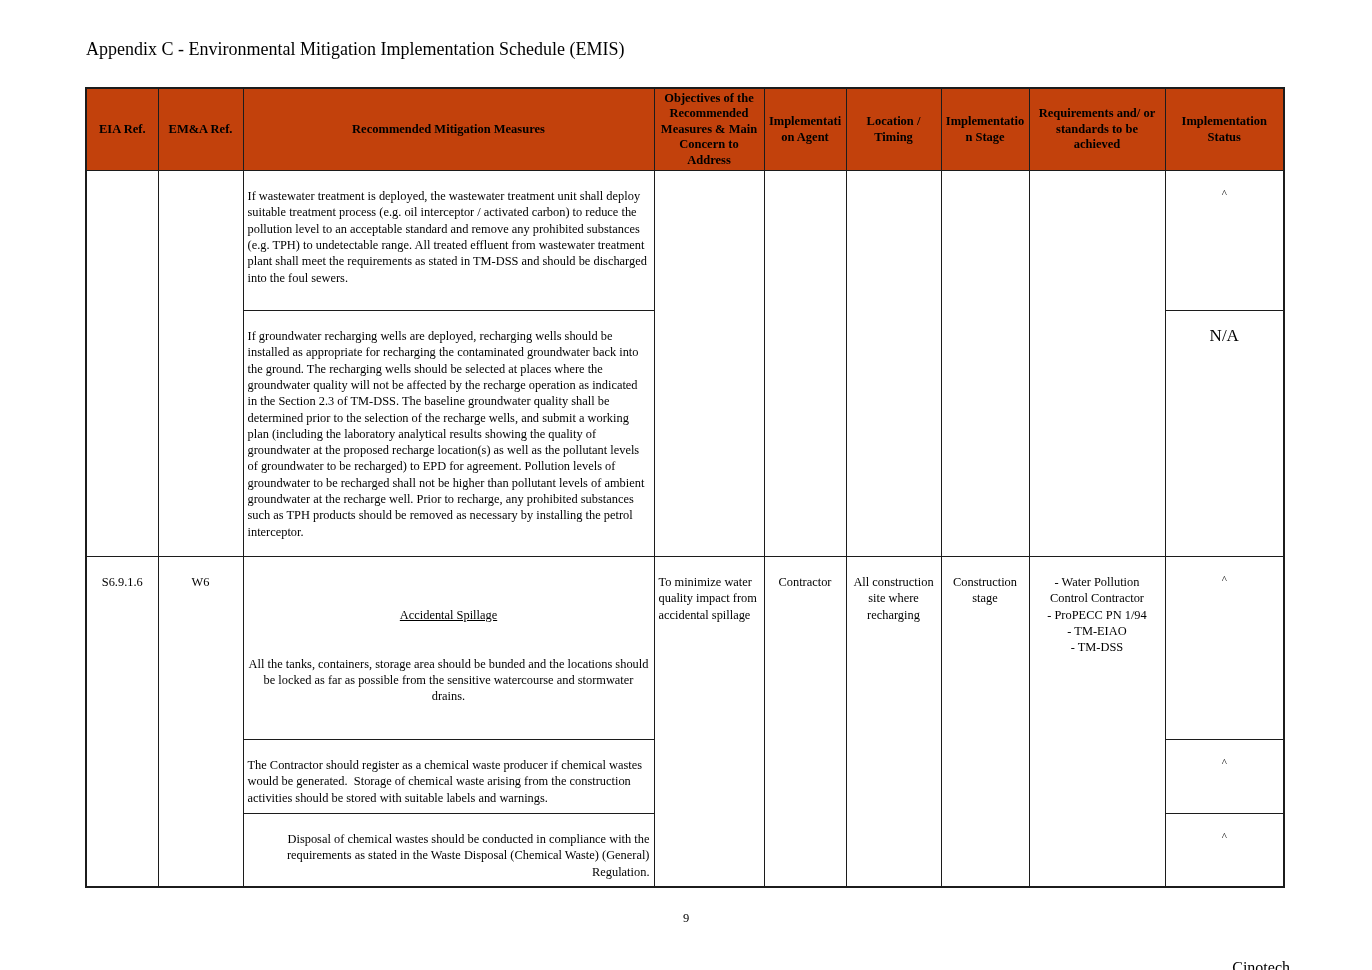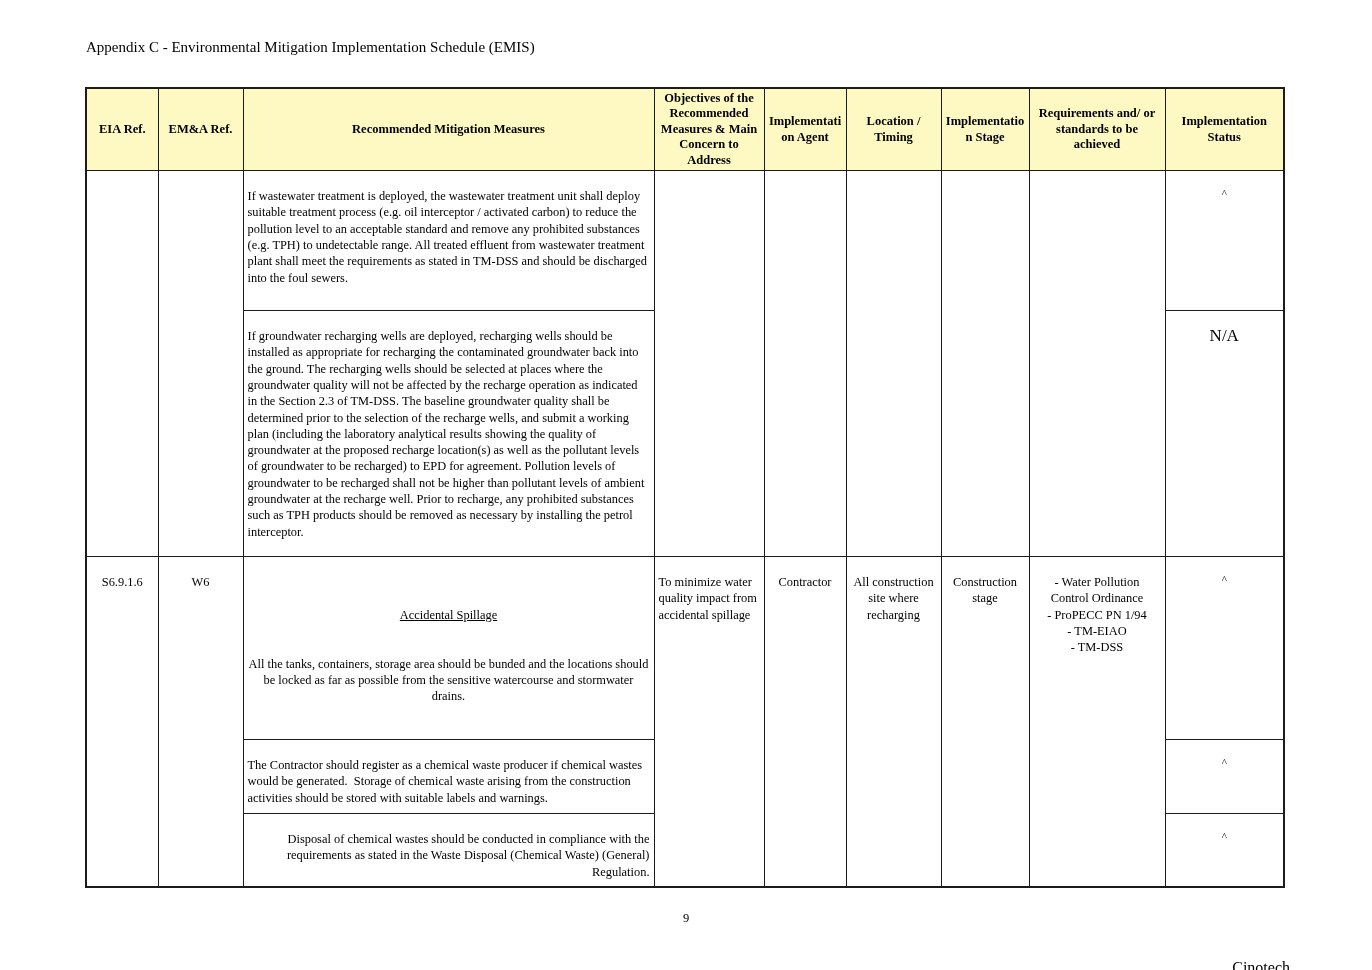--- a/index.html
+++ b/index.html
@@ -10,38 +10,38 @@
     background: #ffffff;
     font-family: "Liberation Serif", "DejaVu Serif", serif;
     color: #000000;
     overflow: hidden;
     margin: 0 auto;
   }
   .doc-title {
     position: absolute;
     left: 86px;
     top: 39px;
-    font-size: 15px;
+    font-size: 18px;
     white-space: nowrap;
   }
   table.emis {
     position: absolute;
     left: 85px;
     top: 87px;
     width: 1198px;
     border-collapse: collapse;
     table-layout: fixed;
     border: 2px solid #1c1c1c;
   }
   .emis th, .emis td {
     border: 1px solid #1c1c1c;
     overflow-wrap: break-word;
   }
   .emis thead th {
-    background: #fef9c3;
+    background: #c2410c;
     font-weight: bold;
     font-size: 12.5px;
     line-height: 15.4px;
     text-align: center;
     vertical-align: middle;
     padding: 2px 3px;
     height: 74px;
   }
   .emis td {
     vertical-align: top;
@@ -133,21 +133,21 @@
         <td class="c-measure">
           <div class="measure-heading">Accidental Spillage</div>
           <div>All the tanks, containers, storage area should be bunded and the locations should be locked as far as possible from the sensitive watercourse and stormwater drains.</div>
         </td>
         <td class="c-obj" rowspan="3">To minimize water quality impact from accidental spillage</td>
         <td class="c-agent" rowspan="3">Contractor</td>
         <td class="c-loc" rowspan="3">All construction site where recharging</td>
         <td class="c-stage" rowspan="3">Construction stage</td>
         <td class="c-req" rowspan="3">
           <div>- Water Pollution</div>
-          <div>Control Ordinance</div>
+          <div>Control Contractor</div>
           <div>- ProPECC PN 1/94</div>
           <div>- TM-EIAO</div>
           <div>- TM-DSS</div>
         </td>
         <td class="c-status caret">^</td>
       </tr>
       <tr class="row-2b">
         <td class="c-measure">The Contractor should register as a chemical waste producer if chemical wastes would be generated.  Storage of chemical waste arising from the construction activities should be stored with suitable labels and warnings.</td>
         <td class="c-status caret">^</td>
       </tr>

